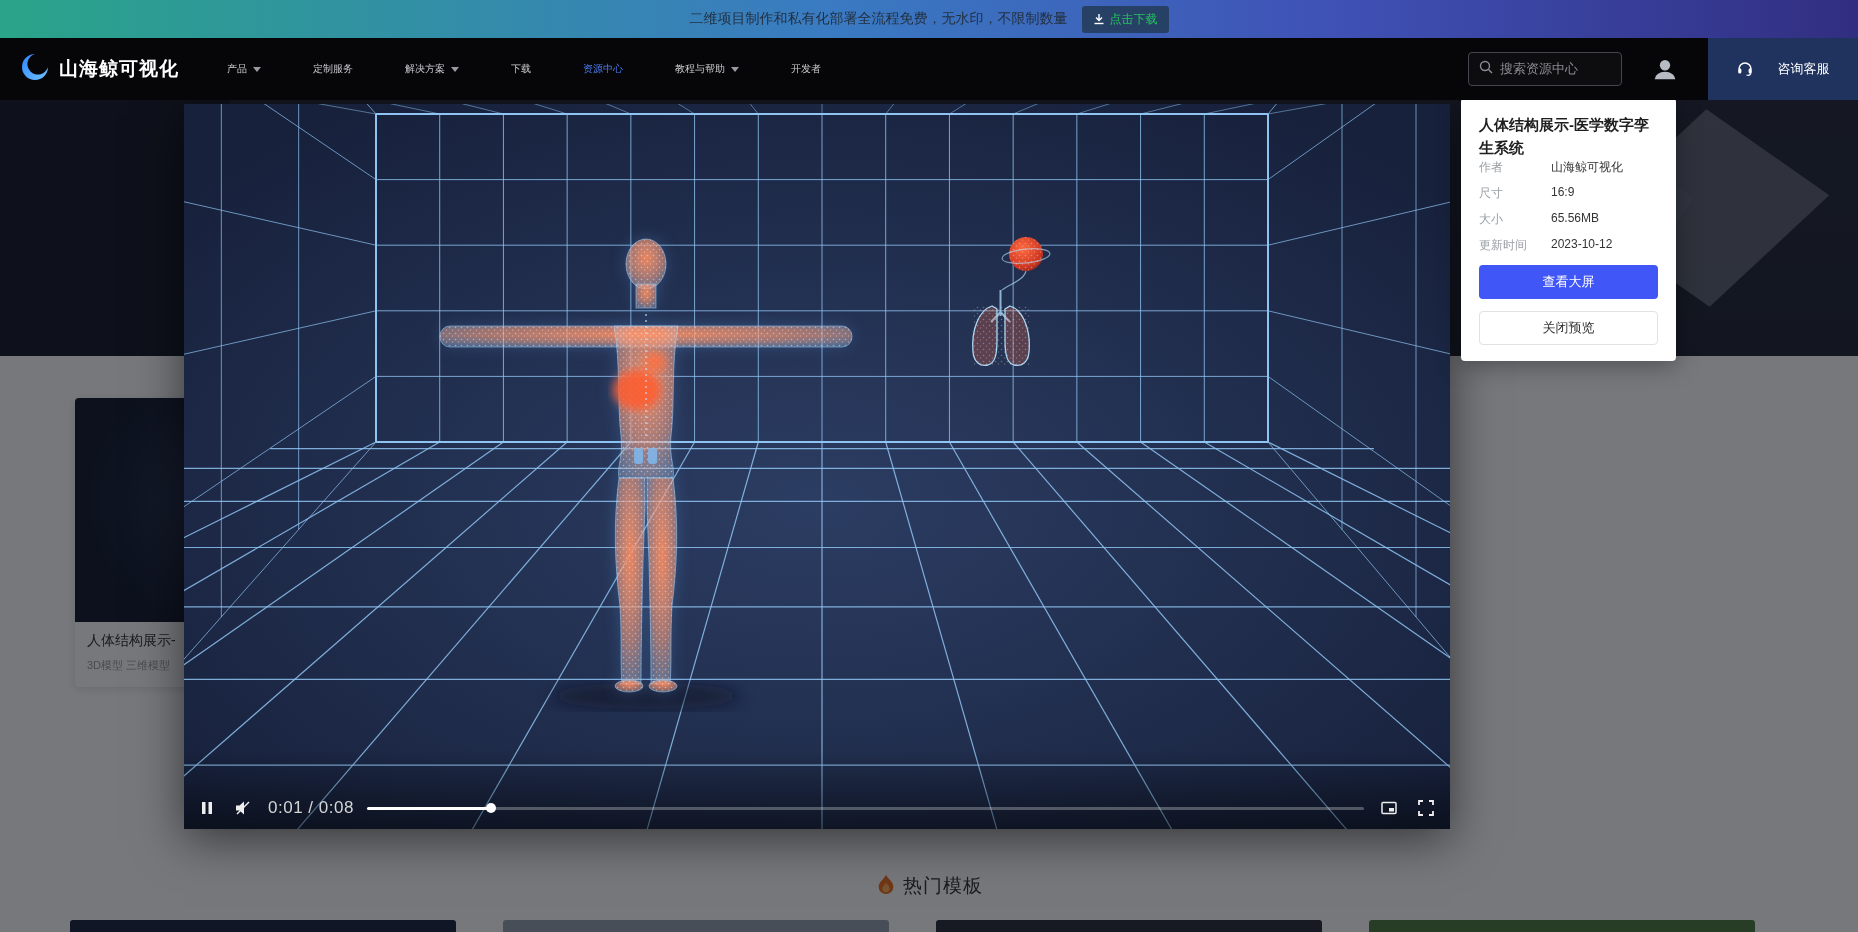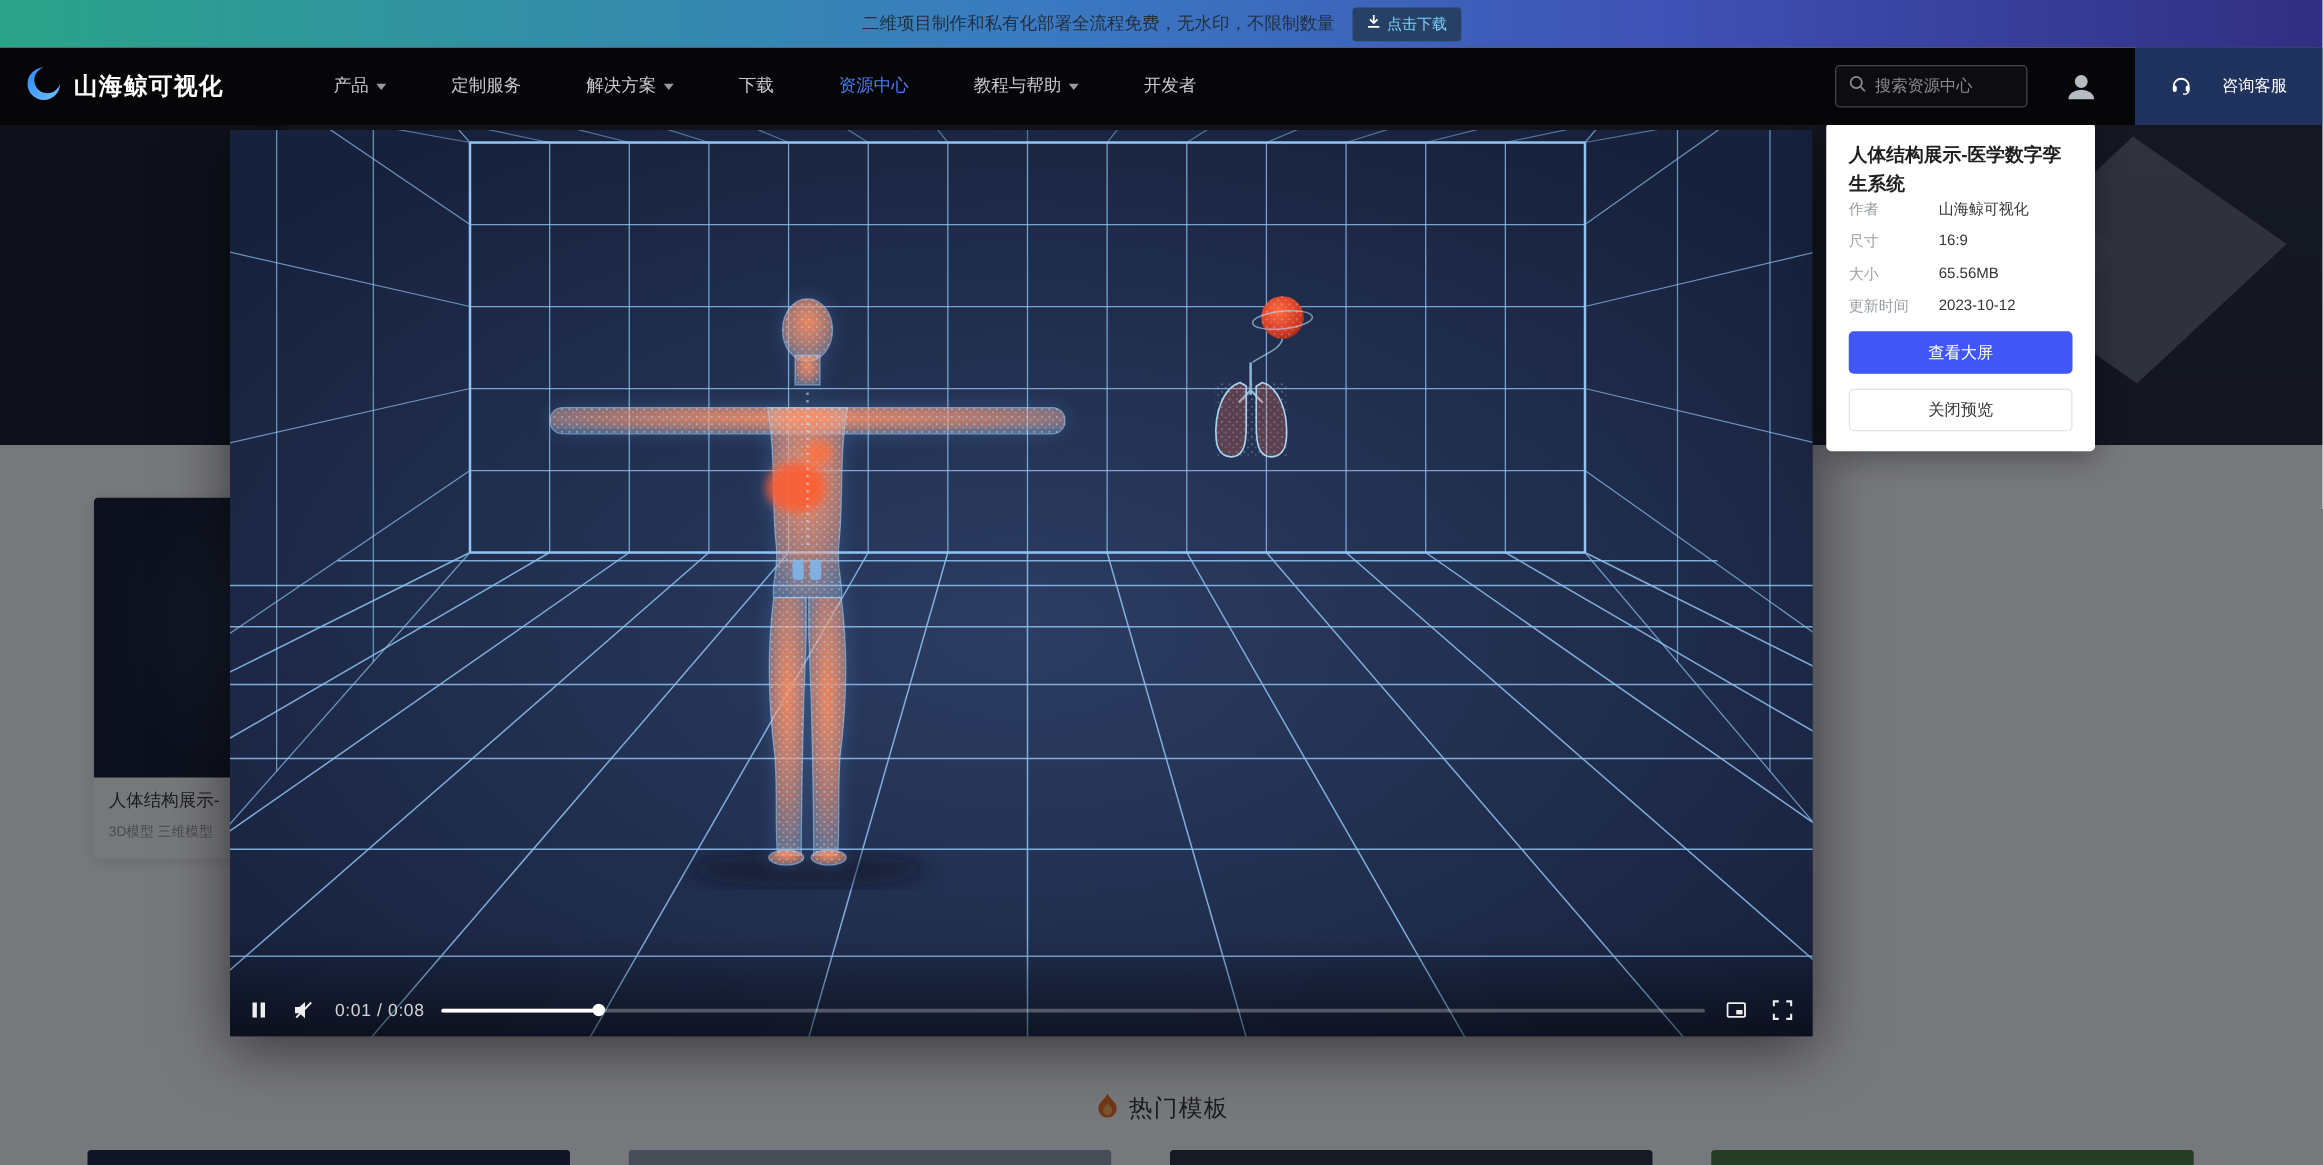--- a/index.html
+++ b/index.html
@@ -3,29 +3,29 @@
 <meta charset="utf-8">
 <style>
   *{margin:0;padding:0;box-sizing:border-box}
   html,body{width:1858px;height:932px;overflow:hidden;background:#fff;
     font-family:"Liberation Sans","DejaVu Sans",sans-serif;position:relative}
 
   
   .banner{height:38px;display:flex;align-items:center;justify-content:center;gap:14px;
     background:linear-gradient(90deg,#2aa489 0%,#3a7ac2 45%,#3f51b5 72%,#312e81 100%);
     font-size:14px;color:#223041;position:relative;z-index:30}
-  .banner-btn{display:flex;align-items:flex-start;gap:5px;background:#274066;color:#7dd3fc;border:none;
+  .banner-btn{display:flex;align-items:flex-end;gap:5px;background:#274066;color:#22c55e;border:none;
     font-size:12px;padding:5px 11px;border-radius:3px;cursor:pointer}
 
   
   .navbar{height:62px;background:#060608;display:flex;align-items:center;padding-left:20px;
     position:relative;z-index:30}
   .logo{display:flex;align-items:center;gap:9px;cursor:pointer}
   .logo-text{color:#fff;font-size:19px;font-weight:bold;letter-spacing:1px}
-  .menu{display:flex;margin-left:88px;gap:52px;font-size:14px;color:#c9cacd;align-items:center}
+  .menu{display:flex;margin-left:48px;gap:52px;font-size:10px;color:#c9cacd;align-items:center}
   .nav-item{display:flex;align-items:center;cursor:pointer;white-space:nowrap}
   .nav-item.active{color:#4d7df2}
   .caret{width:0;height:0;border-left:4px solid transparent;border-right:4px solid transparent;
     border-top:5px solid #9a9ba0;display:inline-block;margin-left:6px}
   .nav-right{margin-left:auto;display:flex;align-items:center;gap:28px}
   .searchbox{width:154px;height:34px;border:1px solid #45454d;border-radius:4px;display:flex;
     align-items:center;padding:0 10px;gap:7px;background:rgba(255,255,255,0.03)}
   .searchbox input{background:transparent;border:none;outline:none;color:#ddd;font-size:13px;width:100%;
     font-family:Liberation Serif, serif}
   .searchbox input::placeholder{color:#8b8c93}
@@ -58,21 +58,21 @@
 
   
   .video-modal{position:absolute;left:184px;top:104px;width:1266px;height:725px;z-index:10;
     background:#101a30;box-shadow:0 10px 45px rgba(0,0,0,.55)}
   .video-modal svg.scene{position:absolute;inset:0;width:100%;height:100%}
   .vfade{position:absolute;left:0;right:0;bottom:0;height:80px;
     background:linear-gradient(180deg,rgba(0,0,0,0),rgba(0,0,0,.5));pointer-events:none}
   .controls{position:absolute;left:0;right:0;bottom:0;height:42px;display:flex;align-items:center;
     padding:0 12px;gap:13px;z-index:2}
   .ctl-btn{background:none;border:none;padding:4px;cursor:pointer;display:flex;align-items:center}
-  .time{font-size:14px;color:#d5d5d5;white-space:nowrap;letter-spacing:.5px}
+  .time{font-size:17px;color:#d5d5d5;white-space:nowrap;letter-spacing:.5px}
   .seek{flex:1;height:3px;background:rgba(255,255,255,.28);border-radius:2px;position:relative;cursor:pointer}
   .seek-played{height:100%;background:#fff;border-radius:2px;position:relative}
   .seek-played::after{content:"";position:absolute;right:-5px;top:-3.5px;width:10px;height:10px;
     background:#fff;border-radius:50%}
 
   
   .info-card{position:absolute;left:1461px;top:98px;width:215px;z-index:10;background:#fff;
     border-radius:4px;padding:16px 18px;box-shadow:0 4px 24px rgba(0,0,0,.35)}
   .info-title{font-size:15px;font-weight:bold;color:#1f1f1f;line-height:1.5;}
   .info-row{display:flex;font-size:12px;margin-bottom:9px}

